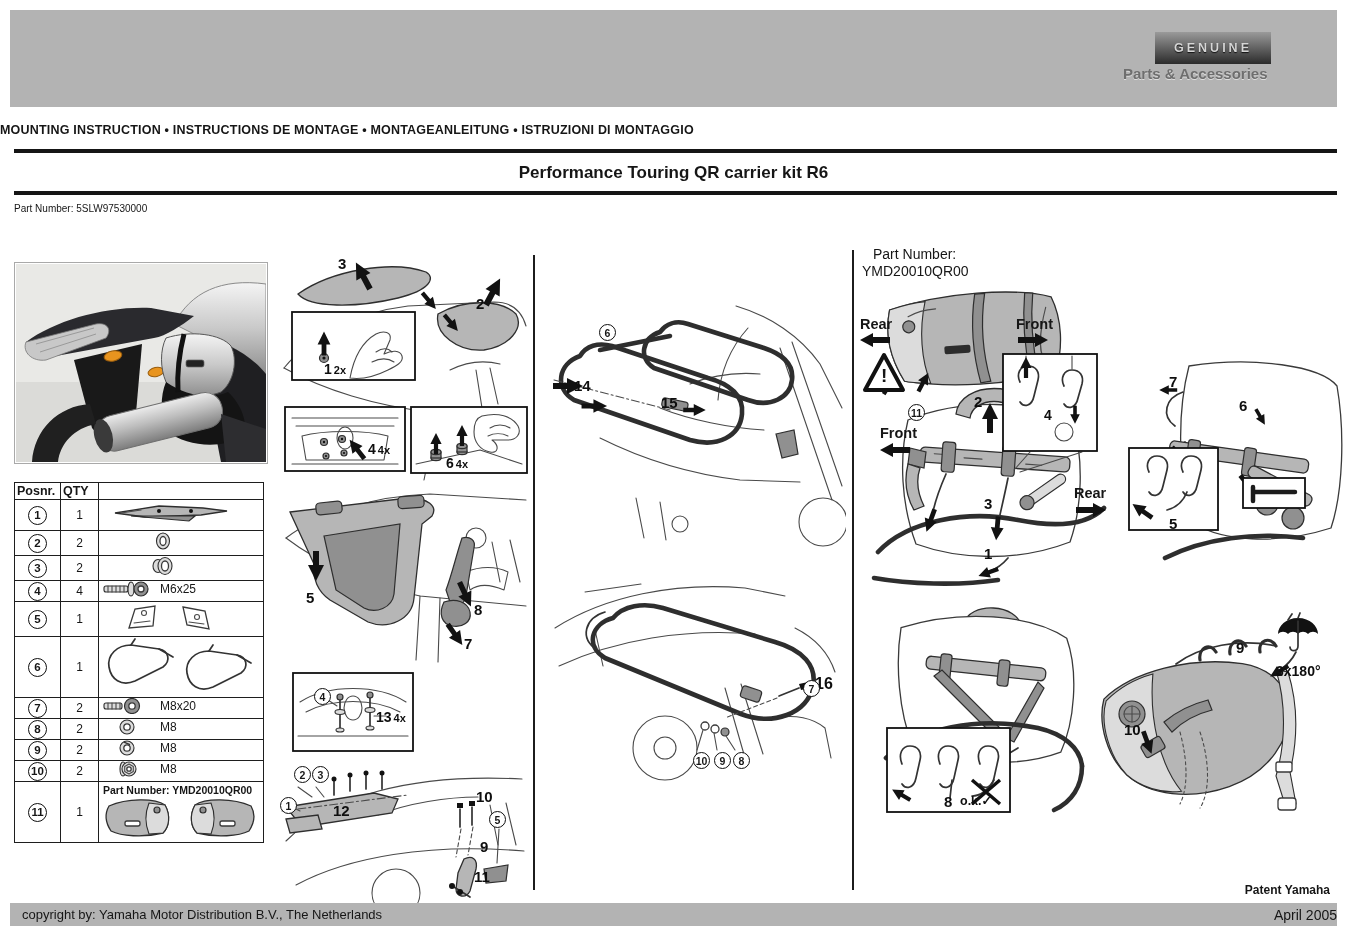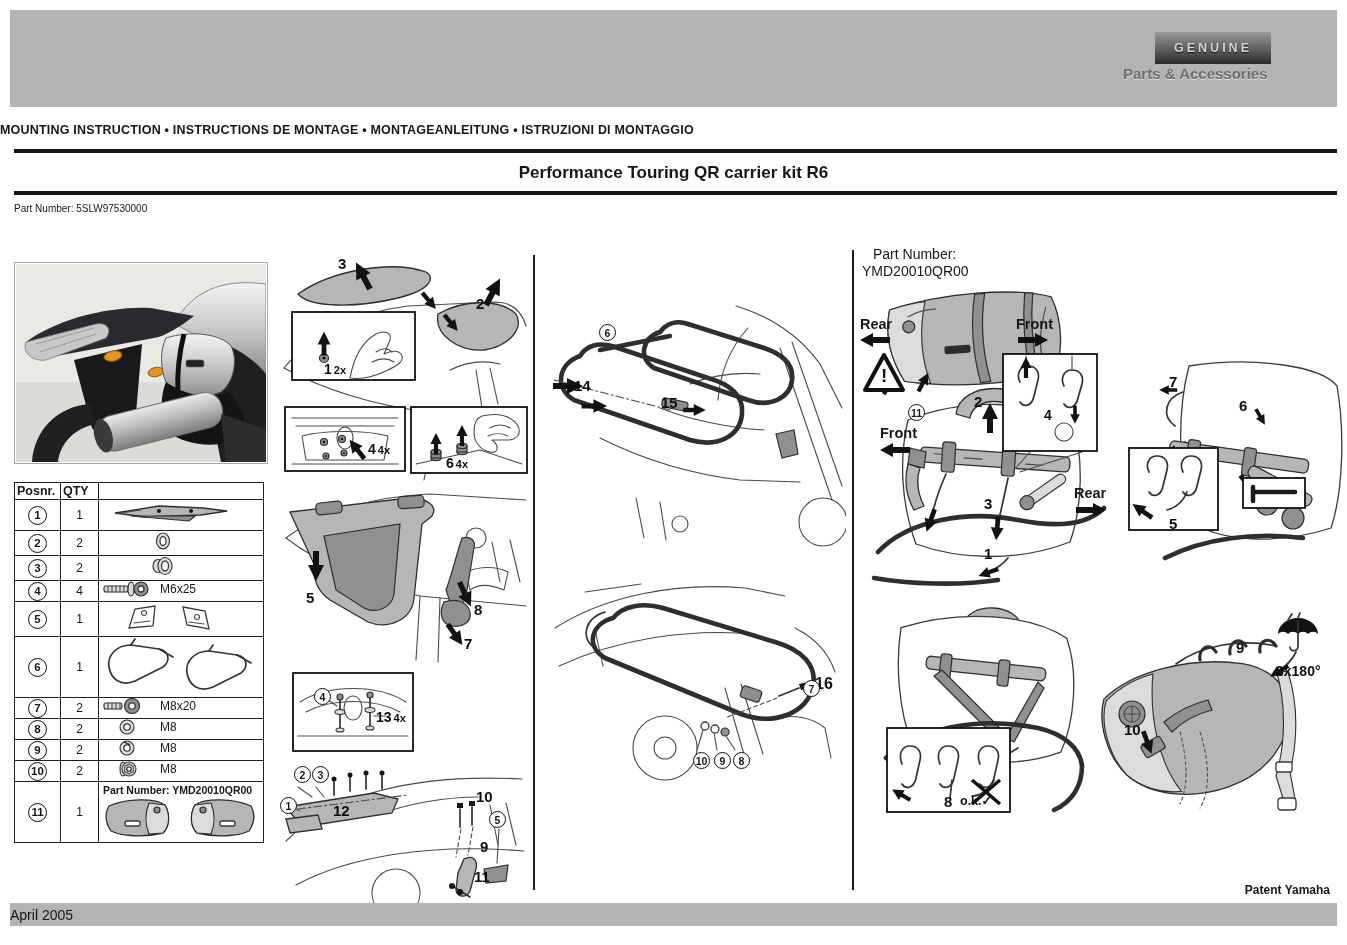--- a/index.html
+++ b/index.html
@@ -725,16 +725,17 @@
           <path d="M0,-13 L-8,3 L-3,3 L-3,17 L3,17 L3,3 L8,3 Z"></path>
         </g>
     </svg>
     <span class="lbl lbl-lg" style="left:156px;top:28px;">9</span>
     <span class="lbl" style="left:196px;top:52px;">3x180°</span>
     <span class="lbl lbl-lg" style="left:44px;top:110px;">10</span>
   </div>
 
   <div class="patent">Patent Yamaha</div>
   <div class="footbar graybar">
+    <span class="copy">copyright by: Yamaha Motor Distribution B.V., The Netherlands</span>
     <span class="date">April 2005</span>
   </div>
 
 </div>
 
 </body></html>

